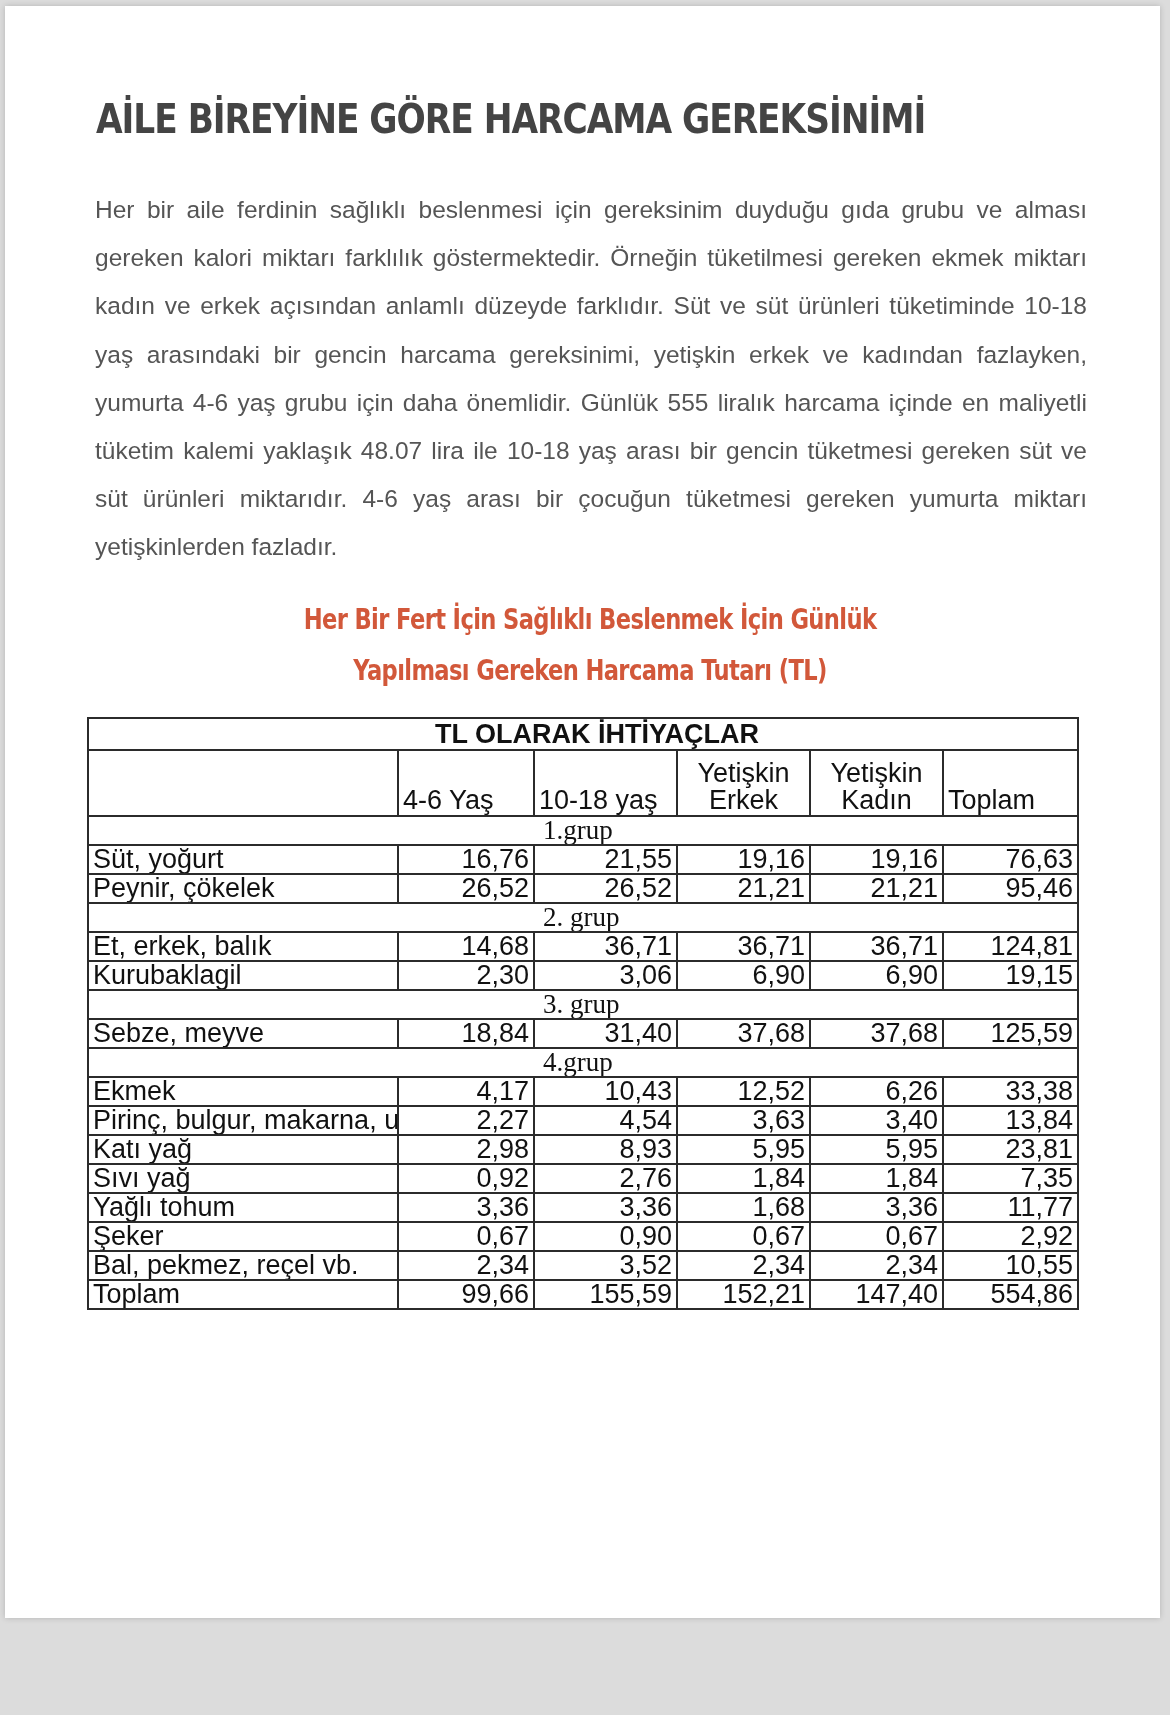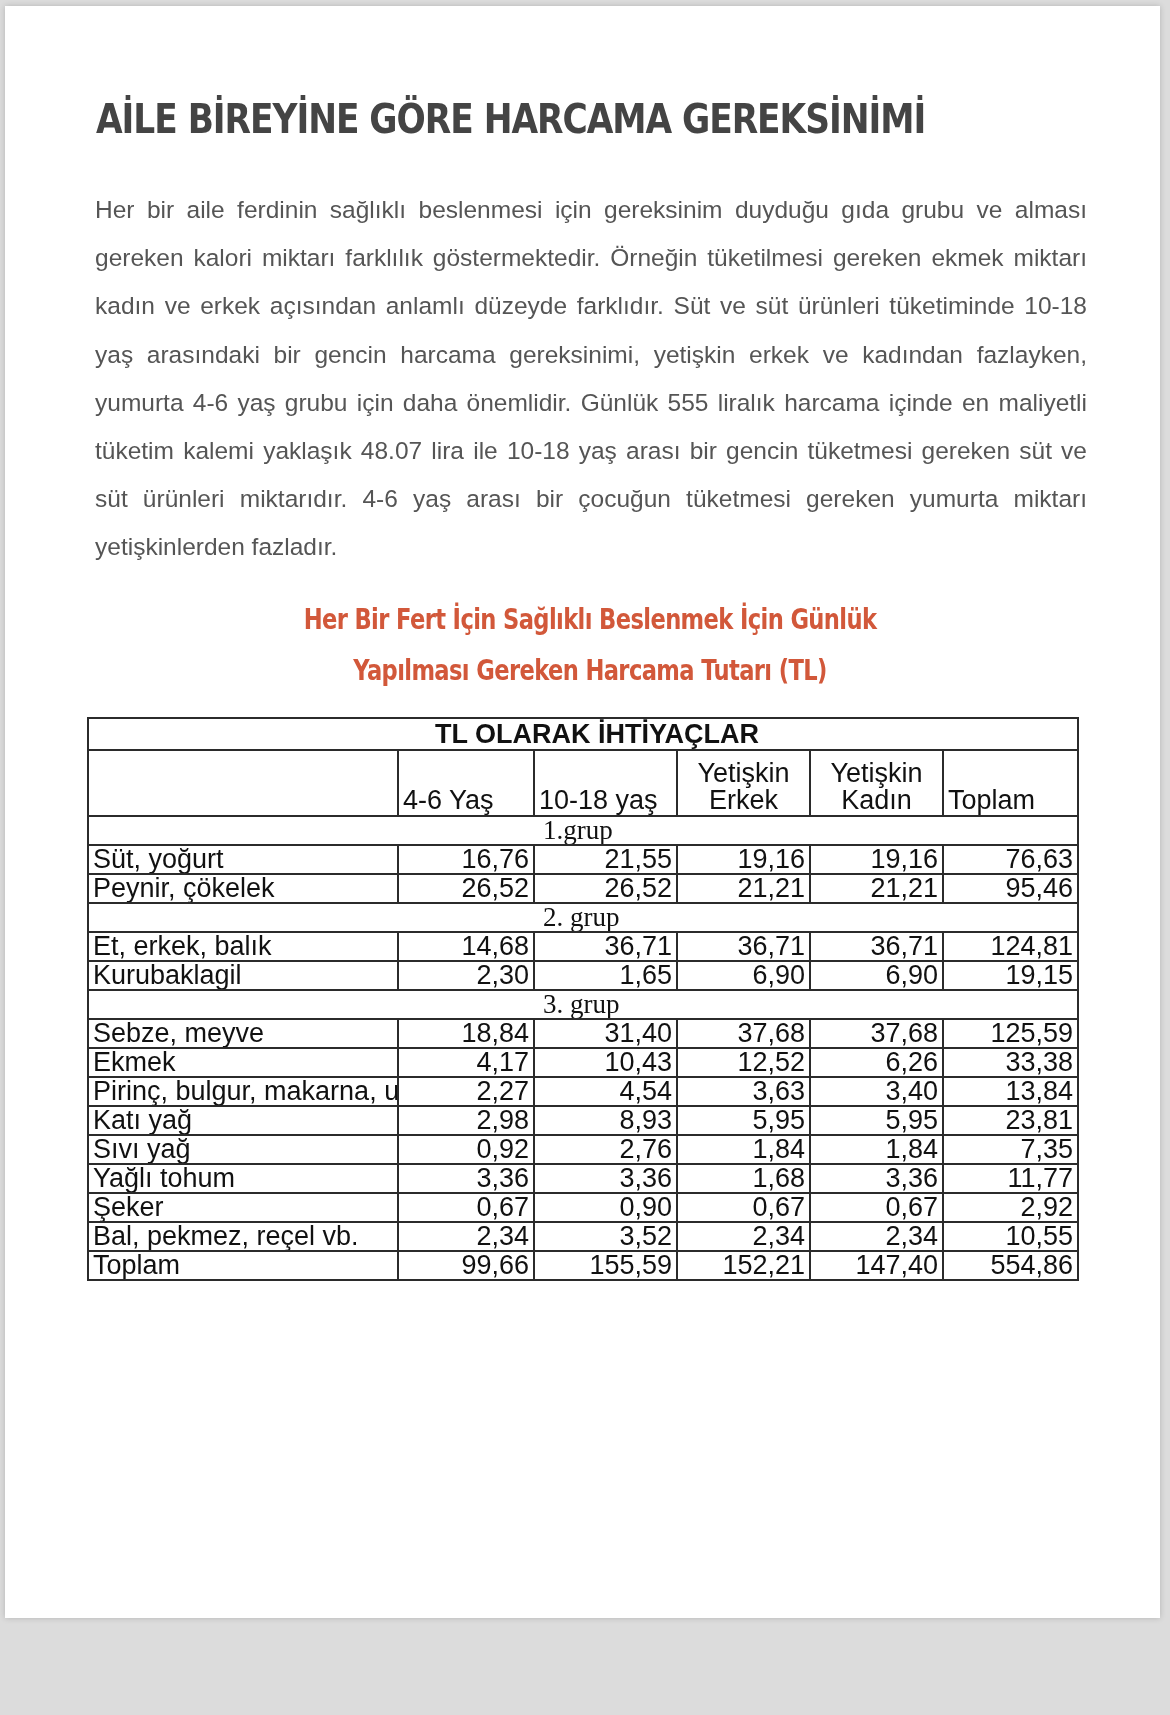--- a/index.html
+++ b/index.html
@@ -158,38 +158,41 @@
     <td class="label">Et, erkek, balık</td>
     <td class="num">14,68</td>
     <td class="num">36,71</td>
     <td class="num">36,71</td>
     <td class="num">36,71</td>
     <td class="num">124,81</td>
   </tr>
   <tr>
     <td class="label">Kurubaklagil</td>
     <td class="num">2,30</td>
-    <td class="num">1,65</td>
+    <td class="num">3,06</td>
     <td class="num">6,90</td>
     <td class="num">6,90</td>
     <td class="num">19,15</td>
   </tr>
 
   <tr class="group-row">
         <td colspan="6">3. grup</td>
       </tr>
   <tr>
     <td class="label">Sebze, meyve</td>
     <td class="num">18,84</td>
     <td class="num">31,40</td>
     <td class="num">37,68</td>
     <td class="num">37,68</td>
     <td class="num">125,59</td>
   </tr>
 
+  <tr class="group-row">
+        <td colspan="6">4.grup</td>
+      </tr>
   <tr>
     <td class="label">Ekmek</td>
     <td class="num">4,17</td>
     <td class="num">10,43</td>
     <td class="num">12,52</td>
     <td class="num">6,26</td>
     <td class="num">33,38</td>
   </tr>
   <tr>
     <td class="label">Pirinç, bulgur, makarna, un</td>

